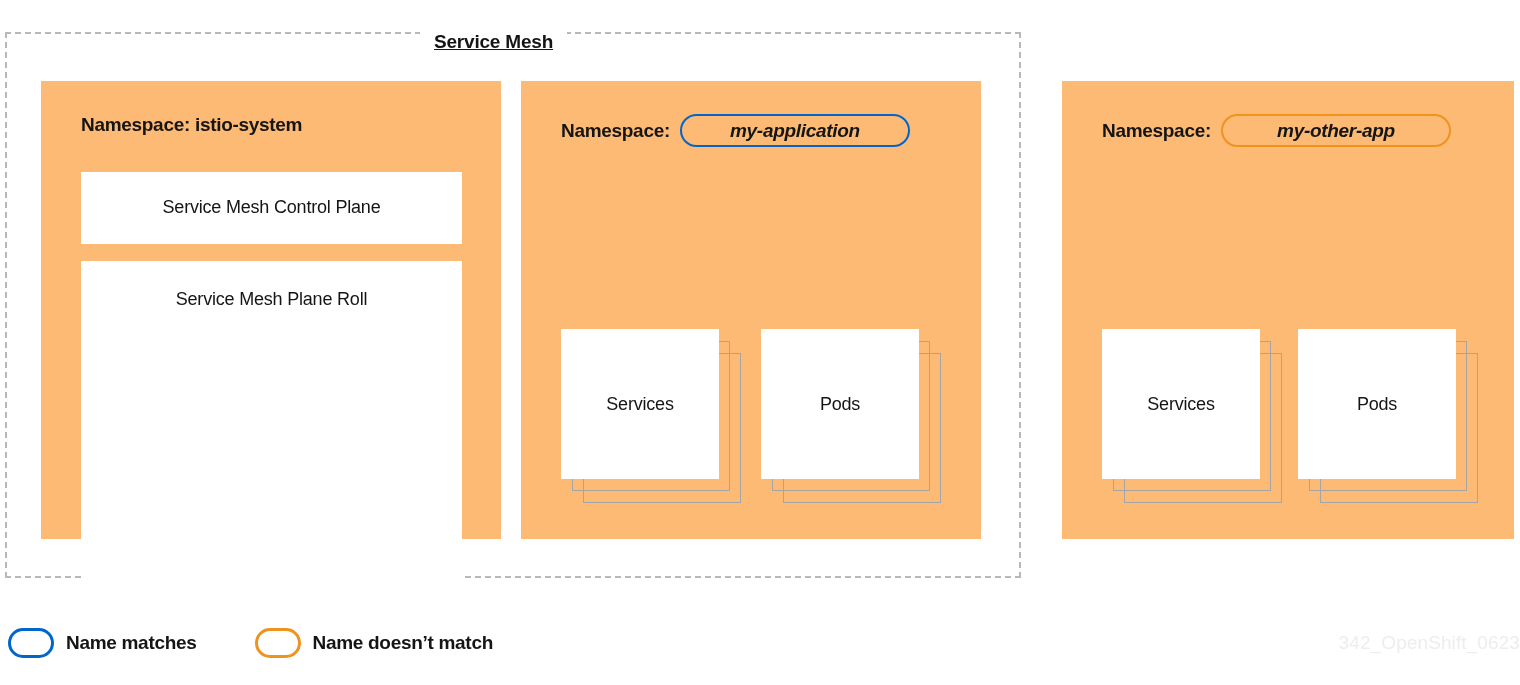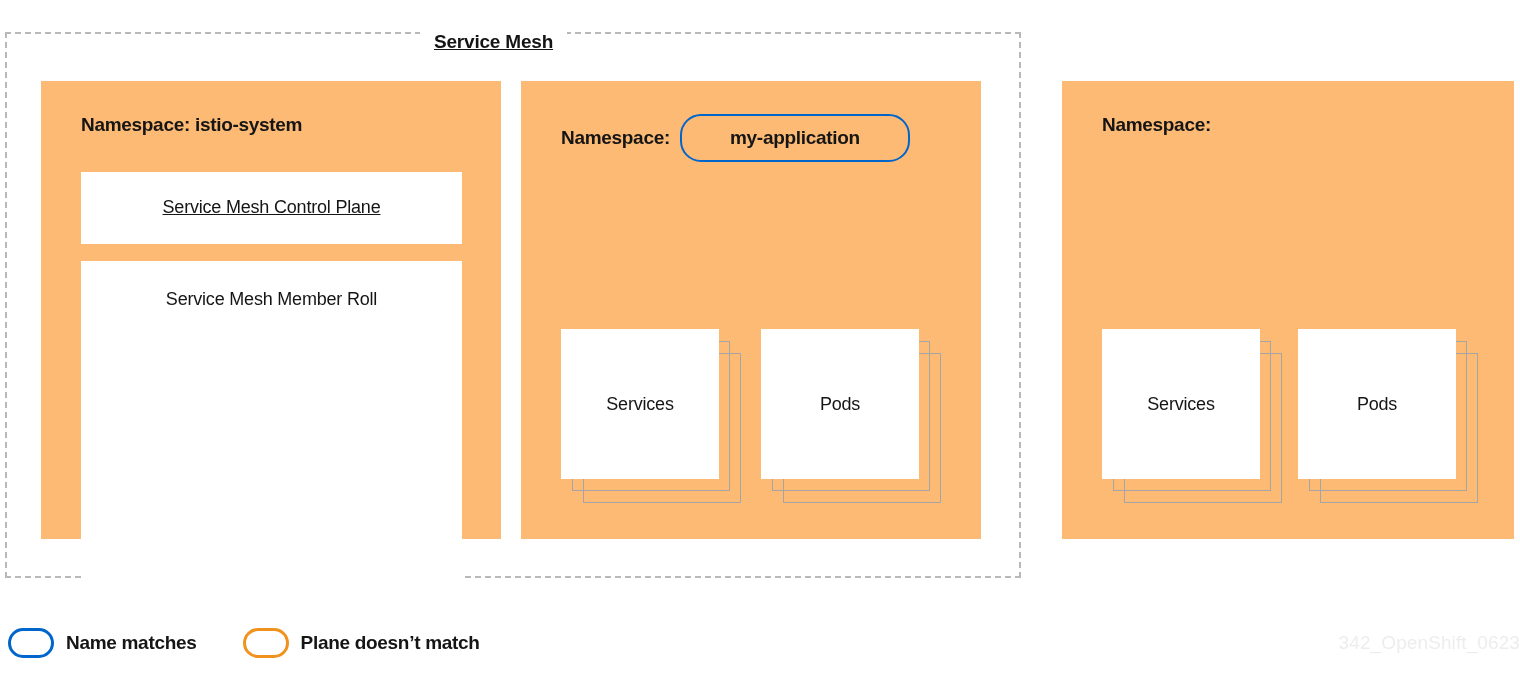--- a/index.html
+++ b/index.html
@@ -68,29 +68,30 @@
   .ns-label {
     font-size: 19px;
     font-weight: bold;
     letter-spacing: -0.3px;
     color: #151515;
   }
   .ns-pill {
     display: inline-flex;
     align-items: center;
     justify-content: center;
-    height: 48px;
+    height: 33px;
     min-width: 230px;
     padding: 0 22px;
     border-radius: 21px;
     box-sizing: border-box;
     font-size: 19px;
     font-weight: bold;
     letter-spacing: -0.3px;
     color: #151515;
+    font-style: italic;
   }
   .ns-pill.blue   { border: 2px solid #0066cc; }
   .ns-pill.orange { border: 2px solid #f0931e; }
 
   
   .white-card {
     position: absolute;
     background: #ffffff;
     box-sizing: border-box;
   }
@@ -102,21 +103,21 @@
   }
   .card-title {
     position: absolute;
     left: 0;
     right: 0;
     text-align: center;
     font-size: 18px;
     letter-spacing: -0.2px;
     color: #151515;
   }
-  #card-control-plane .card-title { top: 25px; text-decoration: underline; }
+  #card-control-plane .card-title { top: 25px; }
   #card-member-roll  .card-title { top: 28px; }
 
   
   .yaml-box {
     position: absolute;
     left: 31px;
     top: 73px;
     width: 319px;
     height: 133px;
     background: #e8e8e8;
@@ -193,21 +194,21 @@
   #stack-services-other { left: 40px;  top: 248px; }
   #stack-pods-other     { left: 236px; top: 248px; }
 
   
   .legend {
     position: absolute;
     left: 8px;
     top: 628px;
     display: flex;
     align-items: flex-start;
-    gap: 46px;
+    gap: 58px;
   }
   .legend-item {
     display: flex;
     align-items: center;
     gap: 12px;
   }
   .legend-swatch {
     width: 46px;
     height: 30px;
     border-radius: 15px;
@@ -247,21 +248,21 @@
 
     <div class="ns-header">
       <span class="ns-label">Namespace: istio-system</span>
     </div>
 
     <div class="white-card" id="card-control-plane">
       <div class="card-title">Service Mesh Control Plane</div>
     </div>
 
     <div class="white-card" id="card-member-roll">
-      <div class="card-title">Service Mesh Member Roll</div>
+      <div class="card-title">Service Mesh Plane Roll</div>
 
     </div>
   </div>
 
   <div class="ns-panel" id="panel-myapp">
 
     <div class="ns-header">
       <span class="ns-label">Namespace:</span>
       <span class="ns-pill blue">my-application</span>
     </div>
@@ -280,20 +281,21 @@
       <div class="layer front">
         <span>Pods</span>
       </div>
     </div>
   </div>
 
   <div class="ns-panel" id="panel-other">
 
     <div class="ns-header">
       <span class="ns-label">Namespace:</span>
+      <span class="ns-pill orange">my-other-app</span>
     </div>
 
     <div class="stack" id="stack-services-other">
       <div class="layer back2"></div>
       <div class="layer back1"></div>
       <div class="layer front">
         <span>Services</span>
       </div>
     </div>
 
@@ -306,19 +308,19 @@
     </div>
   </div>
 
   <div class="legend">
     <div class="legend-item">
       <span class="legend-swatch blue"></span>
       <span class="legend-text">Name matches</span>
     </div>
     <div class="legend-item">
       <span class="legend-swatch orange"></span>
-      <span class="legend-text">Plane doesn’t match</span>
+      <span class="legend-text">Name doesn’t match</span>
     </div>
   </div>
 
   <div class="watermark">342_OpenShift_0623</div>
 
 </div>
 
 </body></html>

